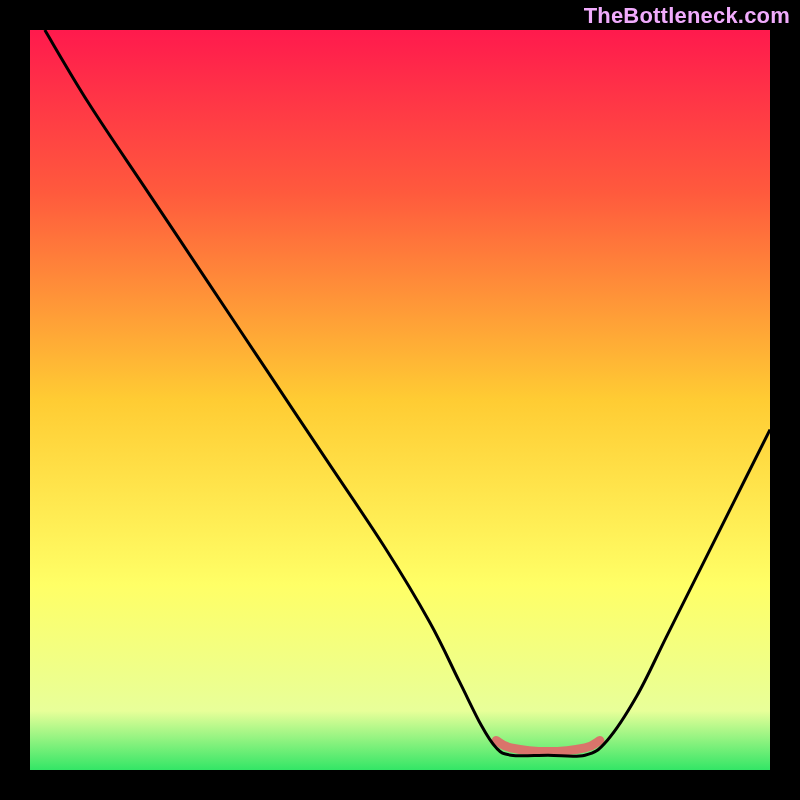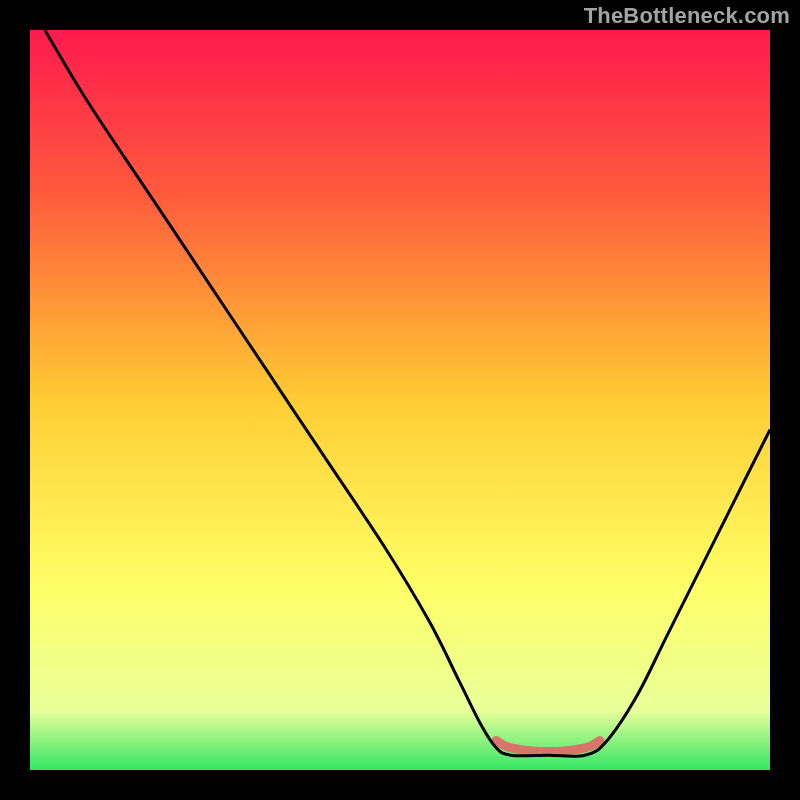--- a/index.html
+++ b/index.html
@@ -14,21 +14,21 @@
   .frame {
     width: 800px;
     height: 800px;
     background: #000;
     position: relative;
   }
   .watermark {
     position: absolute;
     top: 3px;
     right: 10px;
-    color: #a3a3a3;
+    color: #f0abfc;
     font-size: 22px;
     font-weight: 600;
     letter-spacing: 0.2px;
   }
   svg {
     position: absolute;
     left: 30px;
     top: 30px;
   }
 </style>

